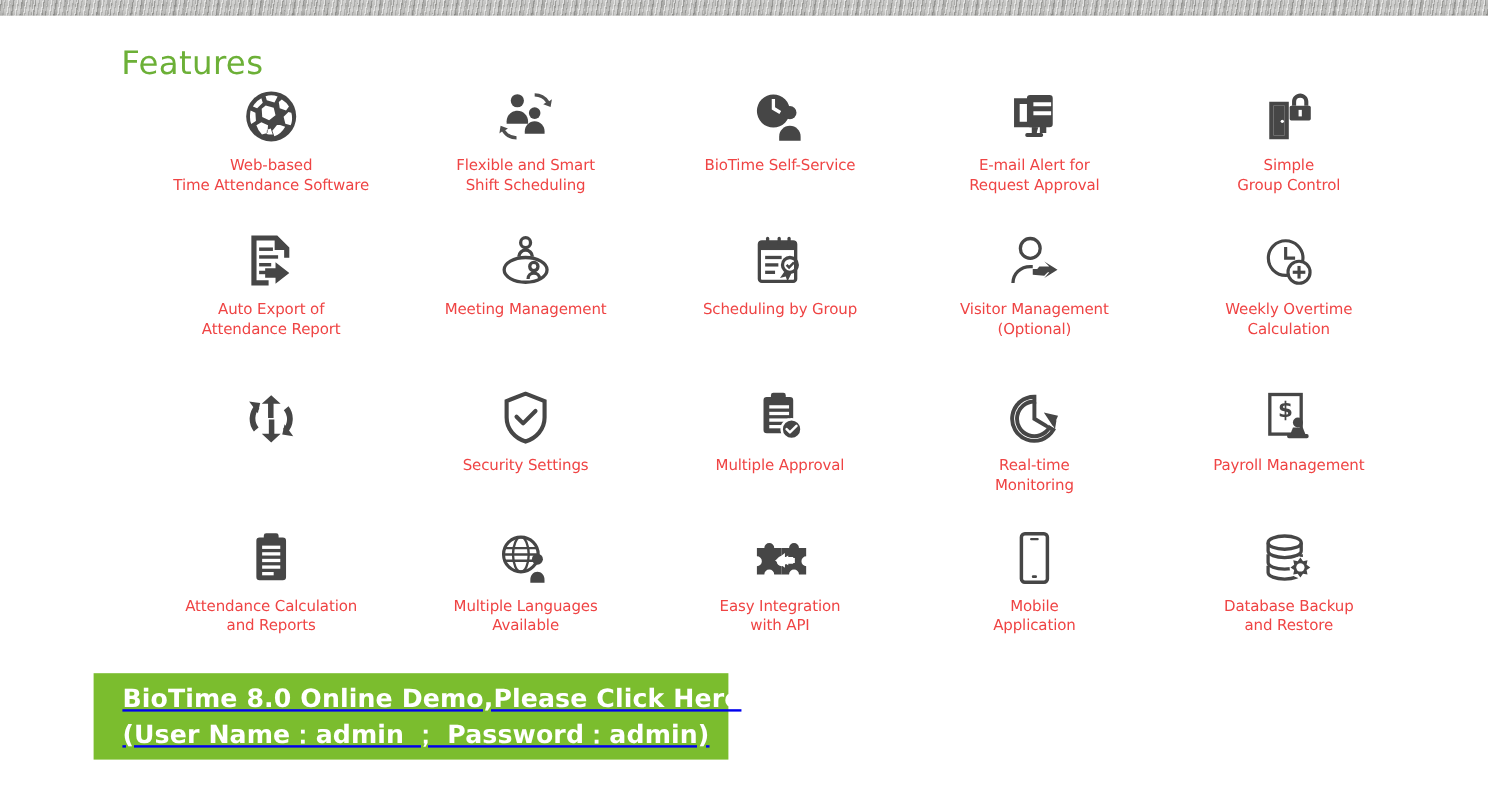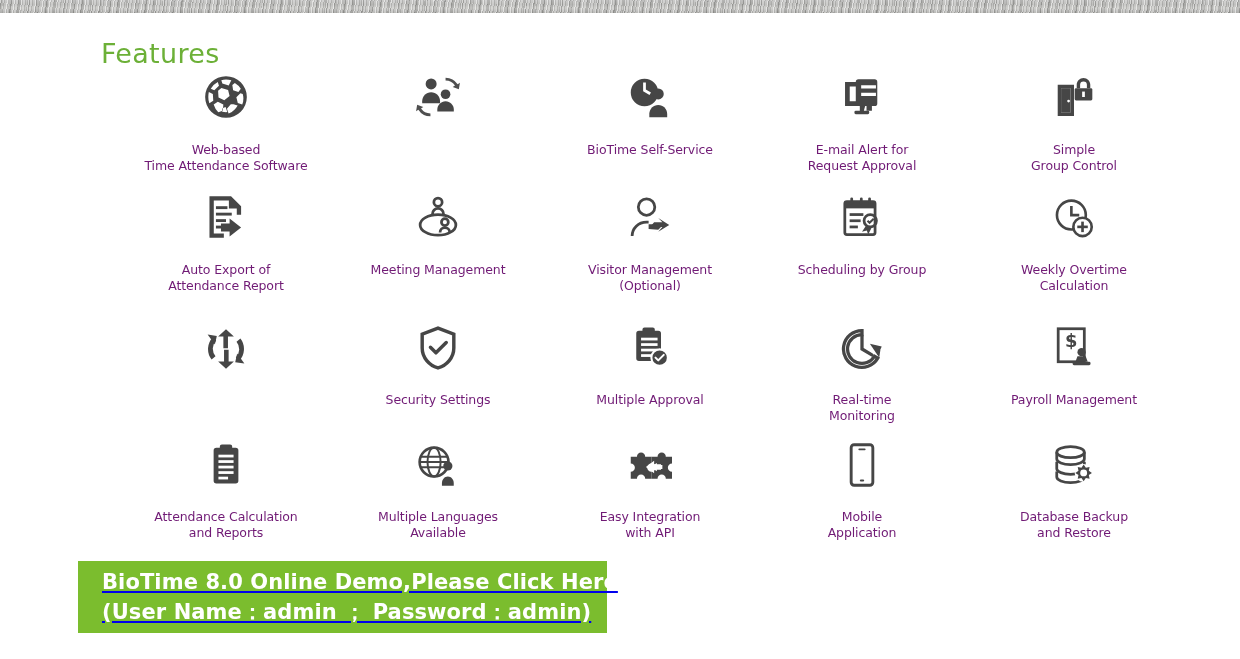--- a/index.html
+++ b/index.html
@@ -49,24 +49,24 @@
     display: flex; flex-direction: column;
     align-items: center;
     text-align: center;
   }
   .feature .icon-wrap {
     height: 52px;
     display: flex; align-items: flex-end; justify-content: center;
   }
   .feature svg { display: block; fill: #464646; }
   .feature .label {
-    margin-top: 22px;
+    margin-top: 10px;
     font-size: 12.5px;
     line-height: 15.5px;
-    color: #701a75;
+    color: #ef4444;
     font-family: "DejaVu Sans", sans-serif;
     letter-spacing: -0.1px;
     white-space: pre-line;
   }
   
   .nudge-up   { margin-top: -6px; }
   .nudge-dn   { margin-top: 6px; }
   .nudge-dn2  { margin-top: 10px; }
 
   
@@ -113,20 +113,22 @@
       <div class="icon-wrap">
         <svg width="44" height="46" viewBox="0 0 64 64" aria-hidden="true">
           <circle cx="22" cy="13" r="8"></circle>
           <path d="M9 38c0-7.2 5.8-13 13-13s13 5.8 13 13v3H9v-3z"></path>
           <circle cx="43" cy="28" r="7"></circle>
           <path d="M31 50c0-6.6 5.4-12 12-12s12 5.4 12 12v3H31v-3z"></path>
           <path d="M43 4a21 21 0 0117.6 9.6l3.3-2.3-1.6 9.3-8.9-3.2 3.3-2.3A17 17 0 0043 8V4z" opacity="0.95"></path>
           <path d="M21 60a21 21 0 01-17.6-9.6L.1 52.7l1.6-9.3 8.9 3.2-3.3 2.3A17 17 0 0021 56v4z" opacity="0.95"></path>
         </svg>
       </div>
+      <div class="label">Flexible and Smart
+Shift Scheduling</div>
     </div>
 
     <div class="feature">
       <div class="icon-wrap">
         <svg width="44" height="44" viewBox="0 0 64 64" aria-hidden="true">
           <path d="M24 4a20 20 0 100 40 20 20 0 000-40zm2 5.5v10.1l7.4 4.3-2.1 3.6-9.3-5.4V9.5h4z"></path>
           <circle cx="44" cy="26" r="8"></circle>
           <path d="M31 55c0-7.2 5.8-13 13-13s13 5.8 13 13v5H31v-5z"></path>
         </svg>
       </div>
@@ -181,33 +183,20 @@
       <div class="icon-wrap">
         <svg width="44" height="44" viewBox="0 0 64 64" aria-hidden="true">
           <circle cx="32" cy="9" r="6" fill="none" stroke="#464646" stroke-width="4"></circle>
           <path d="M24 26c0-4.4 3.6-8 8-8s8 3.6 8 8" fill="none" stroke="#464646" stroke-width="4"></path>
           <ellipse cx="32" cy="42" rx="26" ry="15" fill="none" stroke="#464646" stroke-width="4"></ellipse>
           <circle cx="42" cy="38" r="5" fill="none" stroke="#464646" stroke-width="4"></circle>
           <path d="M35 53c0-4 3.2-7 7-7s7 3 7 7" fill="none" stroke="#464646" stroke-width="4"></path>
         </svg>
       </div>
       <div class="label nudge-dn2">Meeting Management</div>
-    </div>
-
-    <div class="feature">
-      <div class="icon-wrap">
-        <svg width="44" height="44" viewBox="0 0 64 64" aria-hidden="true">
-          <circle cx="27" cy="16" r="12" fill="none" stroke="#464646" stroke-width="4"></circle>
-          <path d="M6 58c0-11 9-20 21-20h3" fill="none" stroke="#464646" stroke-width="4"></path>
-          <path d="M32 38h18l-6-6 16 10-16 10 6-7H32l6-7h-6z"></path>
-          <path d="M30 41h22l-8 8-14-1v-7z"></path>
-        </svg>
-      </div>
-      <div class="label nudge-up">Visitor Management
-(Optional)</div>
     </div>
 
     <div class="feature">
       <div class="icon-wrap">
         <svg width="42" height="44" viewBox="0 0 60 64" aria-hidden="true">
           <rect x="5" y="8" width="44" height="48" rx="3" fill="none" stroke="#464646" stroke-width="4"></rect>
           <rect x="5" y="8" width="44" height="10" fill="#464646"></rect>
           <rect x="13" y="2" width="4" height="10" rx="2"></rect>
           <rect x="27" y="2" width="4" height="10" rx="2"></rect>
           <rect x="39" y="2" width="4" height="10" rx="2"></rect>
@@ -217,20 +206,33 @@
           <circle cx="42" cy="36" r="9" fill="none" stroke="#464646" stroke-width="4"></circle>
           <path d="M36 43l-6 9 7-2 2 6 5-10"></path>
           <path d="M38 36l3 3 6-6" fill="none" stroke="#464646" stroke-width="3"></path>
         </svg>
       </div>
       <div class="label nudge-dn2">Scheduling by Group</div>
     </div>
 
     <div class="feature">
       <div class="icon-wrap">
+        <svg width="44" height="44" viewBox="0 0 64 64" aria-hidden="true">
+          <circle cx="27" cy="16" r="12" fill="none" stroke="#464646" stroke-width="4"></circle>
+          <path d="M6 58c0-11 9-20 21-20h3" fill="none" stroke="#464646" stroke-width="4"></path>
+          <path d="M32 38h18l-6-6 16 10-16 10 6-7H32l6-7h-6z"></path>
+          <path d="M30 41h22l-8 8-14-1v-7z"></path>
+        </svg>
+      </div>
+      <div class="label nudge-up">Visitor Management
+(Optional)</div>
+    </div>
+
+    <div class="feature">
+      <div class="icon-wrap">
         <svg width="42" height="42" viewBox="0 0 64 64" aria-hidden="true">
           <circle cx="28" cy="26" r="22" fill="none" stroke="#464646" stroke-width="4"></circle>
           <path d="M28 12v14h12" fill="none" stroke="#464646" stroke-width="4"></path>
           <circle cx="45" cy="44" r="14" fill="#fff" stroke="#464646" stroke-width="4"></circle>
           <rect x="43" y="36" width="4" height="16"></rect>
           <rect x="37" y="42" width="16" height="4"></rect>
         </svg>
       </div>
       <div class="label">Weekly Overtime
 Calculation</div>

